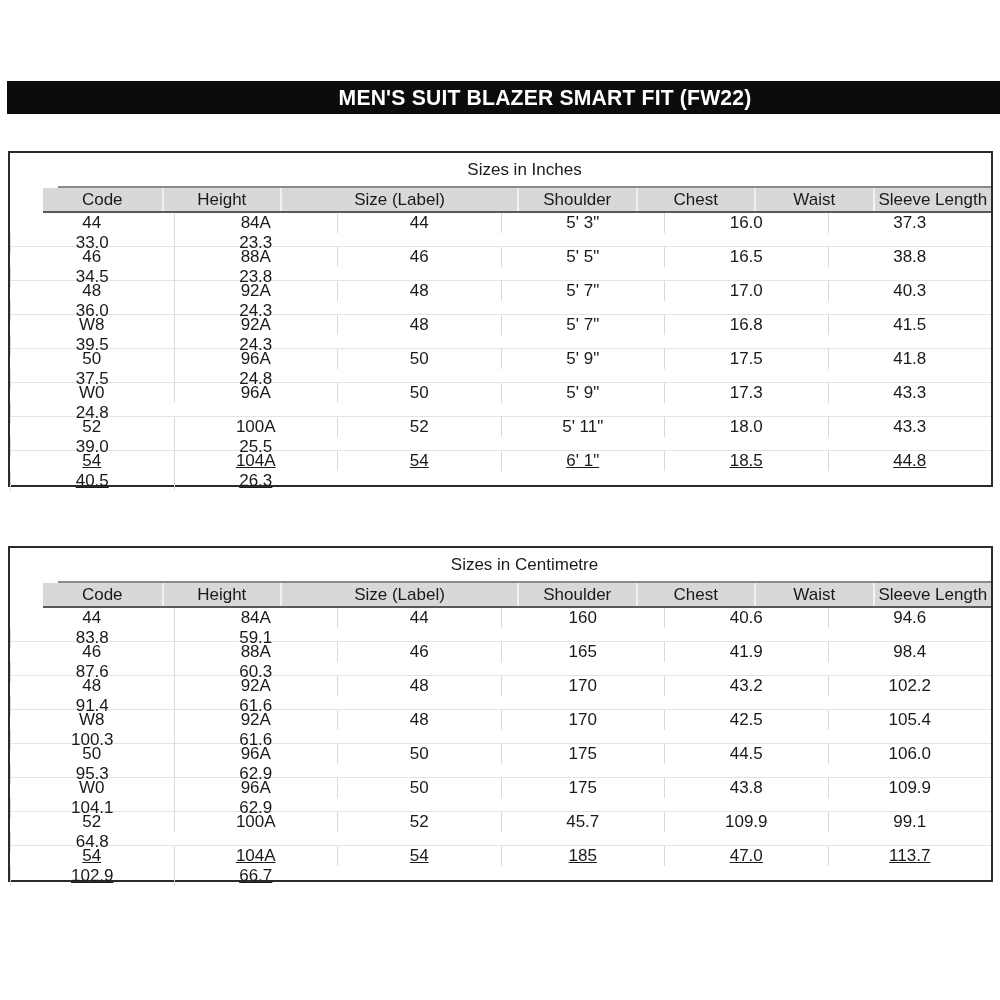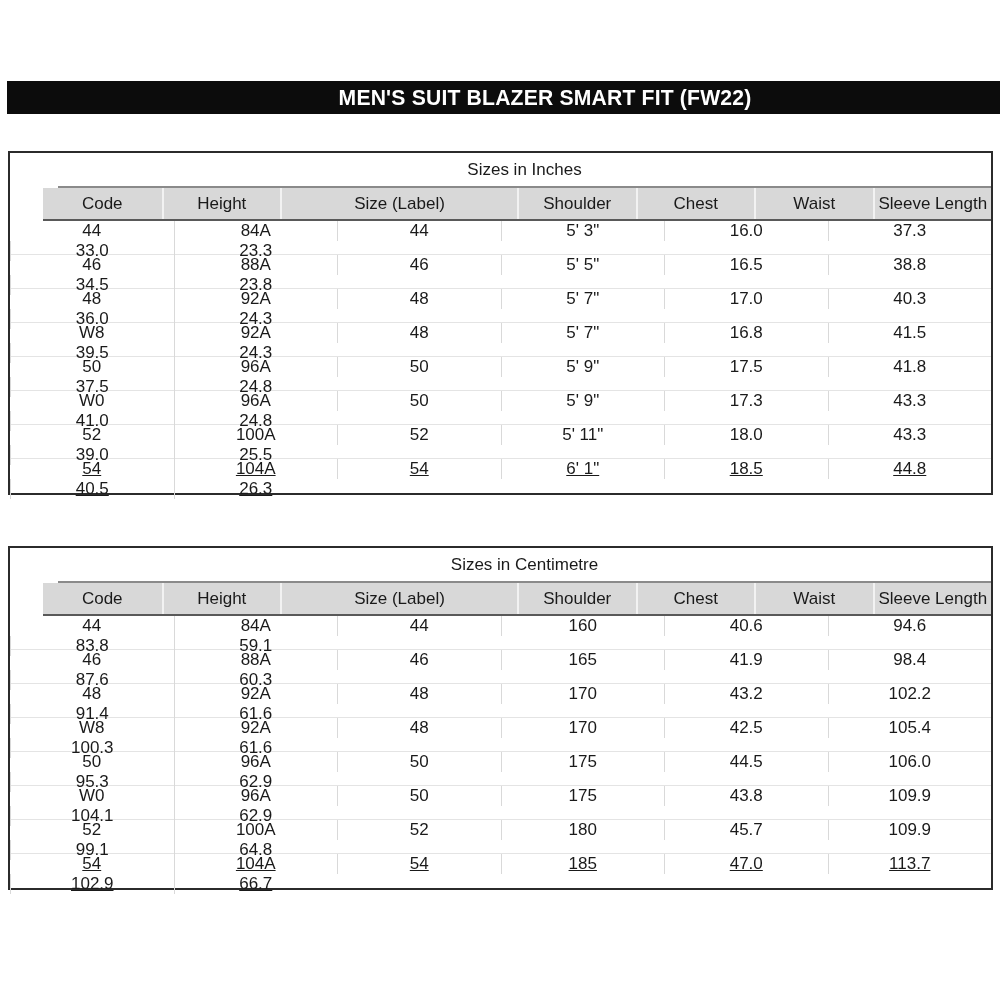--- a/index.html
+++ b/index.html
@@ -55,21 +55,21 @@
     border-bottom: 2px solid #8a8a8a;
     display: flex;
     align-items: center;
     justify-content: center;
     font-size: 17px;
     background: #ffffff;
     margin-left: 48px;
   }
 
   .header-row {
-    height: 33px;
+    height: 25px;
     background: #d8d8d8;
     border-bottom: 2px solid #595959;
     display: grid;
     grid-template-columns: repeat(8, 1fr);
     box-sizing: border-box;
     margin-left: 33px;
   }
   .header-cell {
     display: flex;
     align-items: center;
@@ -169,21 +169,20 @@
         <div class="data-cell">37.5</div>
         <div class="data-cell">24.8</div>
       </div>
       <div class="data-row">
         <div class="data-cell">W0</div>
         <div class="data-cell">96A</div>
         <div class="data-cell">50</div>
         <div class="data-cell">5' 9"</div>
         <div class="data-cell">17.3</div>
         <div class="data-cell">43.3</div>
-        <div class="data-cell">41.0</div>
         <div class="data-cell">24.8</div>
       </div>
       <div class="data-row">
         <div class="data-cell">52</div>
         <div class="data-cell">100A</div>
         <div class="data-cell">52</div>
         <div class="data-cell">5' 11"</div>
         <div class="data-cell">18.0</div>
         <div class="data-cell">43.3</div>
         <div class="data-cell">39.0</div>
@@ -271,21 +270,20 @@
         <div class="data-cell">175</div>
         <div class="data-cell">43.8</div>
         <div class="data-cell">109.9</div>
         <div class="data-cell">104.1</div>
         <div class="data-cell">62.9</div>
       </div>
       <div class="data-row">
         <div class="data-cell">52</div>
         <div class="data-cell">100A</div>
         <div class="data-cell">52</div>
-        <div class="data-cell">180</div>
         <div class="data-cell">45.7</div>
         <div class="data-cell">109.9</div>
         <div class="data-cell">99.1</div>
         <div class="data-cell">64.8</div>
       </div>
       <div class="data-row">
         <div class="data-cell">54</div>
         <div class="data-cell">104A</div>
         <div class="data-cell">54</div>
         <div class="data-cell">185</div>

